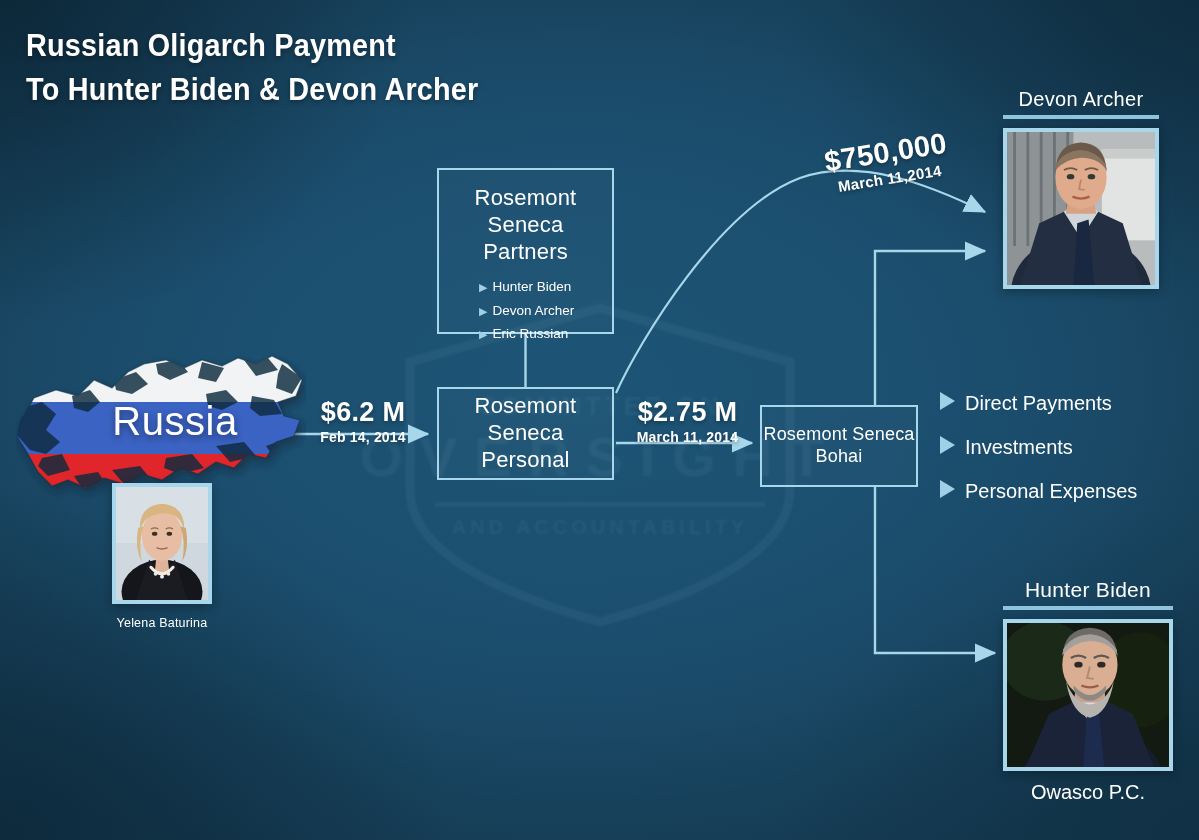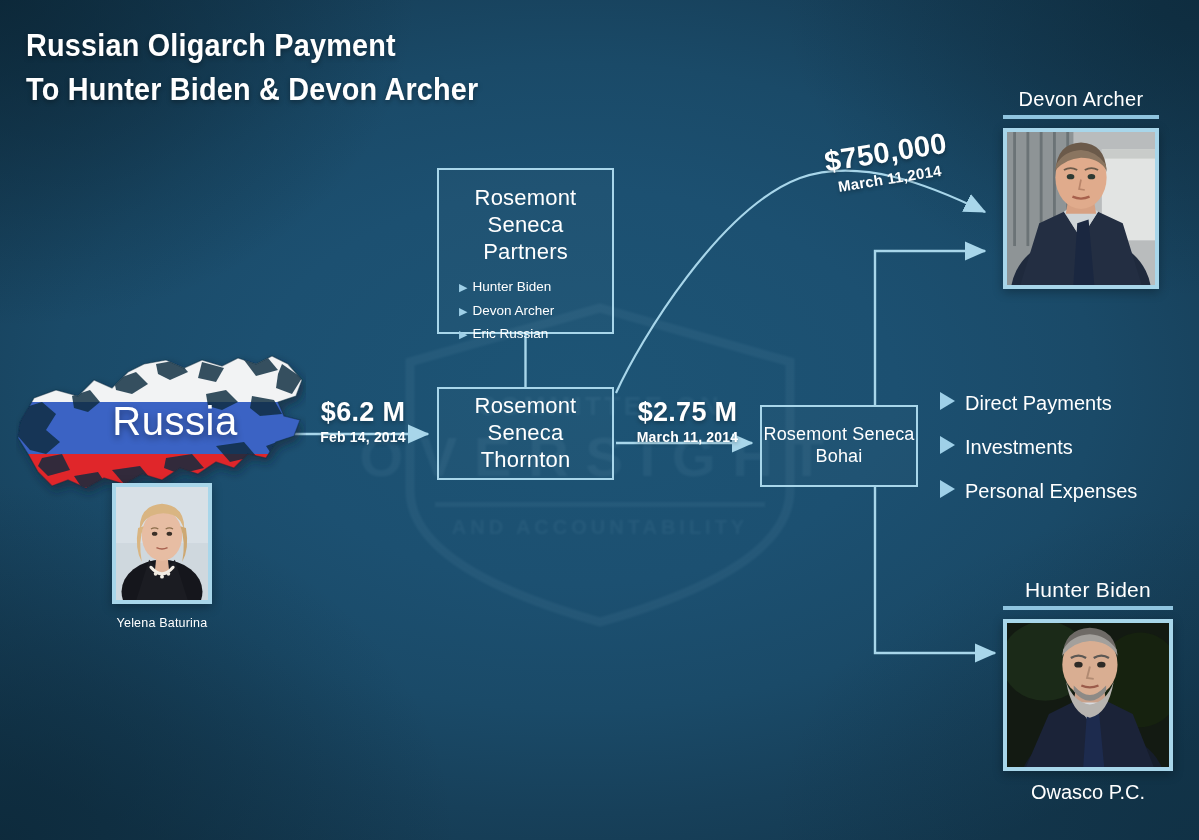--- a/index.html
+++ b/index.html
@@ -48,21 +48,21 @@
     transform:scaleX(.93);transform-origin:left top;
   }
 
   
   .fbox{
     position:absolute;border:2px solid #a8d6ea;background:rgba(255,255,255,.02);
     color:#fff;text-align:center;box-sizing:border-box;
     font-family:"Liberation Sans Narrow","Liberation Sans",sans-serif;
   }
   .fbox .bt{font-size:22px;line-height:1.22;font-weight:normal;letter-spacing:.2px;}
-  .bullets{margin-top:10px;text-align:left;padding-left:20px;}
+  .bullets{margin-top:10px;text-align:left;padding-left:40px;}
   .bullets .bl{font-size:13.5px;line-height:1.72;color:#fff;white-space:nowrap;}
   .bullets .bl .tri{color:#9fd0e8;font-size:11px;margin-right:5px;}
 
   #box-partners{left:437px;top:168px;width:177px;height:166px;padding-top:15px;}
   #box-thornton{left:437px;top:387px;width:177px;height:93px;
      display:flex;align-items:center;justify-content:center;}
   #box-bohai{left:760px;top:405px;width:158px;height:82px;
      display:flex;align-items:center;justify-content:center;}
   #box-bohai .bt{font-size:18px;}
 
@@ -248,21 +248,21 @@
     <div class="bullets">
       <div class="bl"><span class="tri">▶</span><span>Hunter Biden</span></div>
       <div class="bl"><span class="tri">▶</span><span>Devon Archer</span></div>
       <div class="bl"><span class="tri">▶</span><span>Eric Russian</span></div>
     </div>
   </div>
 
   <div class="fbox" id="box-thornton">
     <div>
       <div class="bt">Rosemont Seneca</div>
-      <div class="bt">Thornton</div>
+      <div class="bt">Personal</div>
     </div>
   </div>
 
   <div class="fbox" id="box-bohai">
     <div>
       <div class="bt">Rosemont Seneca</div>
       <div class="bt">Bohai</div>
     </div>
   </div>
 

